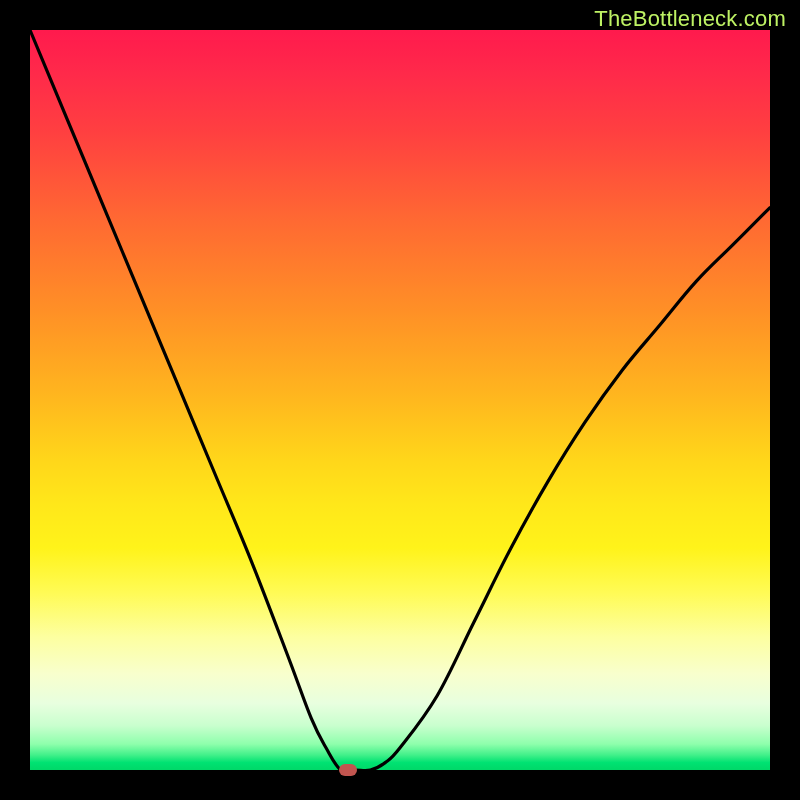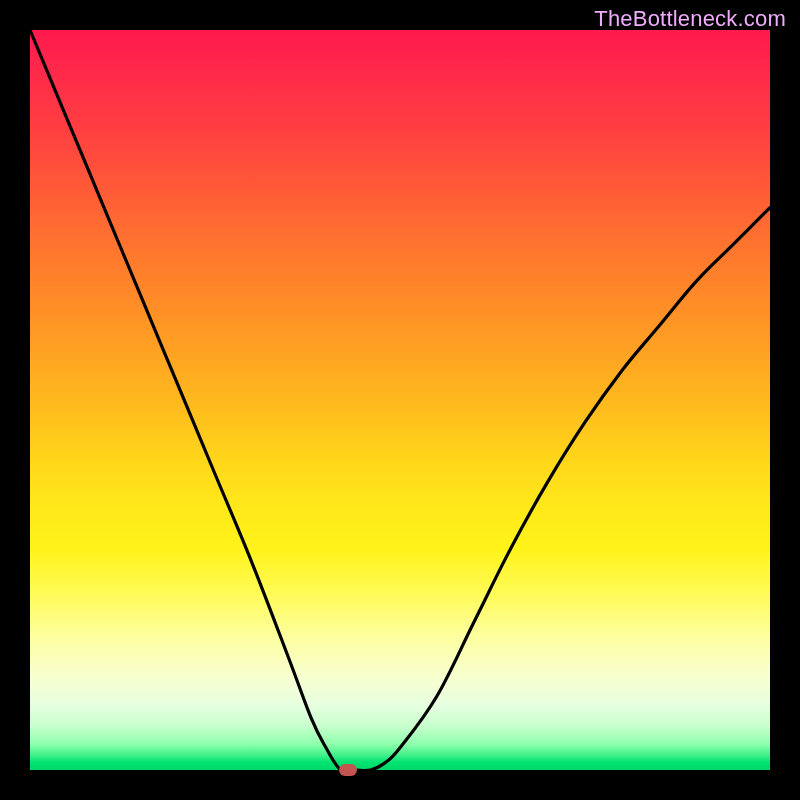--- a/index.html
+++ b/index.html
@@ -41,21 +41,21 @@
       #8effac 96.5%,
       #40f089 98%,
       #00e272 99%,
       #00d868 100%
     );
   }
   .watermark {
     position: absolute;
     top: 6px;
     right: 14px;
-    color: #f0abfc;
+    color: #bef264;
     font-size: 22px;
     font-weight: 500;
     letter-spacing: 0.2px;
     user-select: none;
   }
   svg.curve {
     position: absolute;
     left: 0;
     top: 0;
     width: 740px;

